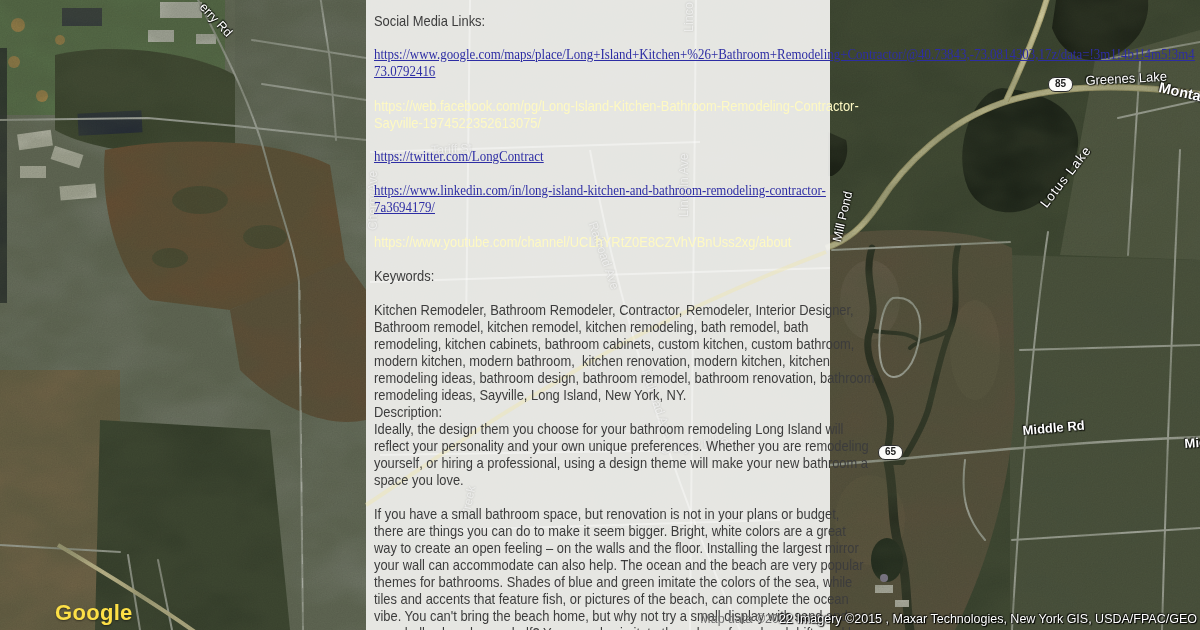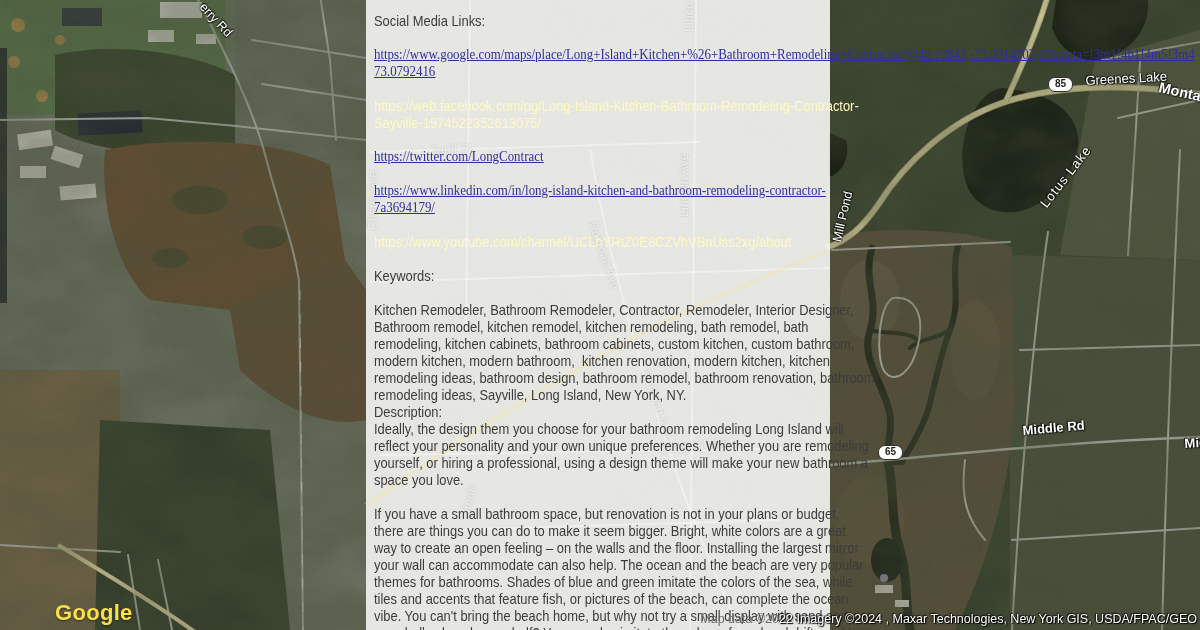--- a/index.html
+++ b/index.html
@@ -187,21 +187,21 @@
   <div class="mlabel" style="left:1037px;top:201px;letter-spacing:1px;transform:rotate(-52deg)">Lotus Lake</div>
   <div class="mlabel" style="left:830px;top:240px;font-size:12.5px;transform:rotate(-77deg)">Mill Pond</div>
   <div class="mlabel" style="left:1022px;top:423px;font-weight:bold;transform:rotate(-5deg)">Middle Rd</div>
   <div class="mlabel" style="left:1184px;top:436px;font-weight:bold;transform:rotate(-4deg)">Mid</div>
   <div class="shield" style="left:1048px;top:77px">85</div>
   <div class="shield" style="left:878px;top:445px">65</div>
 </div>
 
 <div class="google-logo">Google</div>
 <div class="attribution">
-  <span class="on-panel">Map data ©20</span><span class="on-map">22 Imagery ©2024 , Maxar Technologies, New York GIS, USDA/FPAC/GEO</span>
+  <span class="on-panel">Map data ©20</span><span class="on-map">22 Imagery ©2015 , Maxar Technologies, New York GIS, USDA/FPAC/GEO</span>
 </div>
 
 <div class="panel-content">
   <div class="block txt">Social Media Links:</div>
   <div class="block link ul">
       <div>https://www.google.com/maps/place/Long+Island+Kitchen+%26+Bathroom+Remodeling+Contractor/@40.73843,-73.0814303,17z/data=!3m1!4b1!4m5!3m4</div>
       <div>73.0792416</div>
     </div>
   <div class="block link">
       <div>https://web.facebook.com/pg/Long-Island-Kitchen-Bathroom-Remodeling-Contractor-</div>

